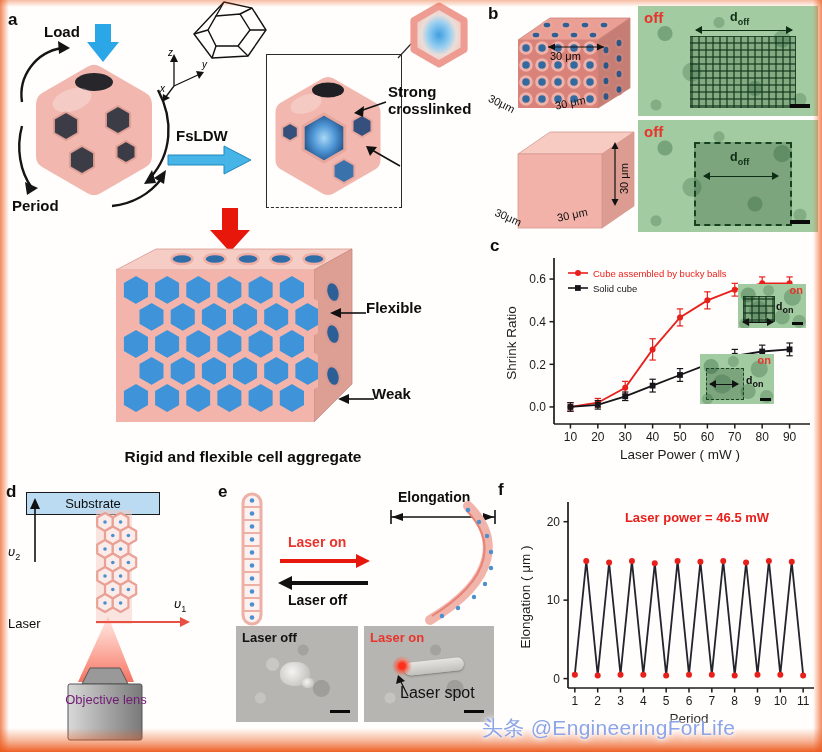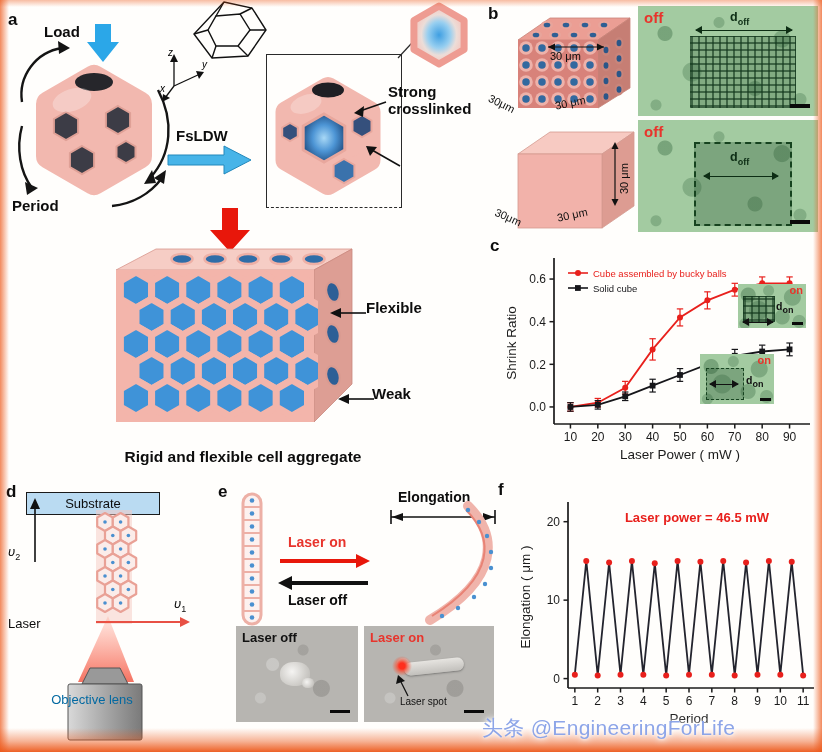--- a/index.html
+++ b/index.html
@@ -533,21 +533,21 @@
   </svg>
   <span class="abs" style="left:174px;top:596px;font-size:13px"><i>υ</i><sub style="font-size:9px">1</sub></span>
 
   <svg class="abs" style="left:68px;top:612px" width="76" height="76">
     <polygon points="40,4 10,70 66,70" fill="url(#beamG)" opacity="0.85"></polygon>
   </svg>
   <svg class="abs" style="left:54px;top:666px" width="104" height="80">
     <polygon points="36,2 66,2 74,18 28,18" fill="#999" stroke="#555" stroke-width="1"></polygon>
     <rect x="14" y="18" width="74" height="56" rx="2" fill="url(#lensG)" stroke="#555" stroke-width="1"></rect>
   </svg>
-  <div class="abs" style="left:50px;top:692px;width:84px;text-align:center;font-size:13px;color:#0369a1">Objective lens</div>
+  <div class="abs" style="left:64px;top:692px;width:84px;text-align:center;font-size:13px;color:#701a75">Objective lens</div>
 
   <div class="abs plabel" style="left:218px;top:482px">e</div>
   <svg class="abs" style="left:236px;top:490px" width="32" height="140">
     <rect x="7" y="4" width="18" height="130" rx="9" fill="#fdf1ef" stroke="#edb0a6" stroke-width="3"></rect>
     <g stroke="#edb0a6" stroke-width="2">
       <line x1="7" y1="17" x2="25" y2="17"></line>
         <line x1="7" y1="30" x2="25" y2="30"></line>
         <line x1="7" y1="43" x2="25" y2="43"></line>
       <line x1="7" y1="56" x2="25" y2="56"></line>
         <line x1="7" y1="69" x2="25" y2="69"></line>
@@ -612,21 +612,21 @@
     <div class="sbar" style="left:94px;top:84px;width:20px;height:3px"></div>
   </div>
   <div class="abs micro-gray" style="left:364px;top:626px;width:130px;height:96px">
     <span class="abs red" style="left:6px;top:4px;font-size:13px;font-weight:700">Laser on</span>
     <div class="rod" style="left:40px;top:34px;width:60px;height:13px"></div>
     <div class="spot" style="left:28px;top:30px"></div>
     <svg class="abs" style="left:28px;top:46px" width="24" height="26">
       <line x1="16" y1="24" x2="9" y2="10" stroke="#111" stroke-width="1.3"></line>
         <polygon points="6,3 13,9 4,12" fill="#111"></polygon>
     </svg>
-    <div class="abs" style="left:36px;top:70px;font-size:10px;color:#111">Laser spot</div>
+    <div class="abs" style="left:36px;top:58px;font-size:16px;color:#111">Laser spot</div>
     <div class="sbar" style="left:100px;top:84px;width:20px;height:3px"></div>
   </div>
 
   <div class="abs plabel" style="left:498px;top:480px">f</div>
   <svg id="chart-f" class="abs" style="left:504px;top:480px" width="318" height="262">
       <line x1="64" y1="22" x2="64" y2="208" stroke="#1b1b1b" stroke-width="1.7"></line>
       <line x1="64" y1="208" x2="310" y2="208" stroke="#1b1b1b" stroke-width="1.7"></line>
       <line x1="59.5" y1="198.58620689655172" x2="64" y2="198.58620689655172" stroke="#1b1b1b" stroke-width="1.5"></line>
       <text x="56" y="202.88620689655173" text-anchor="end" font-size="12" fill="#1b1b1b">0</text>
       <line x1="59.5" y1="120.13793103448276" x2="64" y2="120.13793103448276" stroke="#1b1b1b" stroke-width="1.5"></line>

